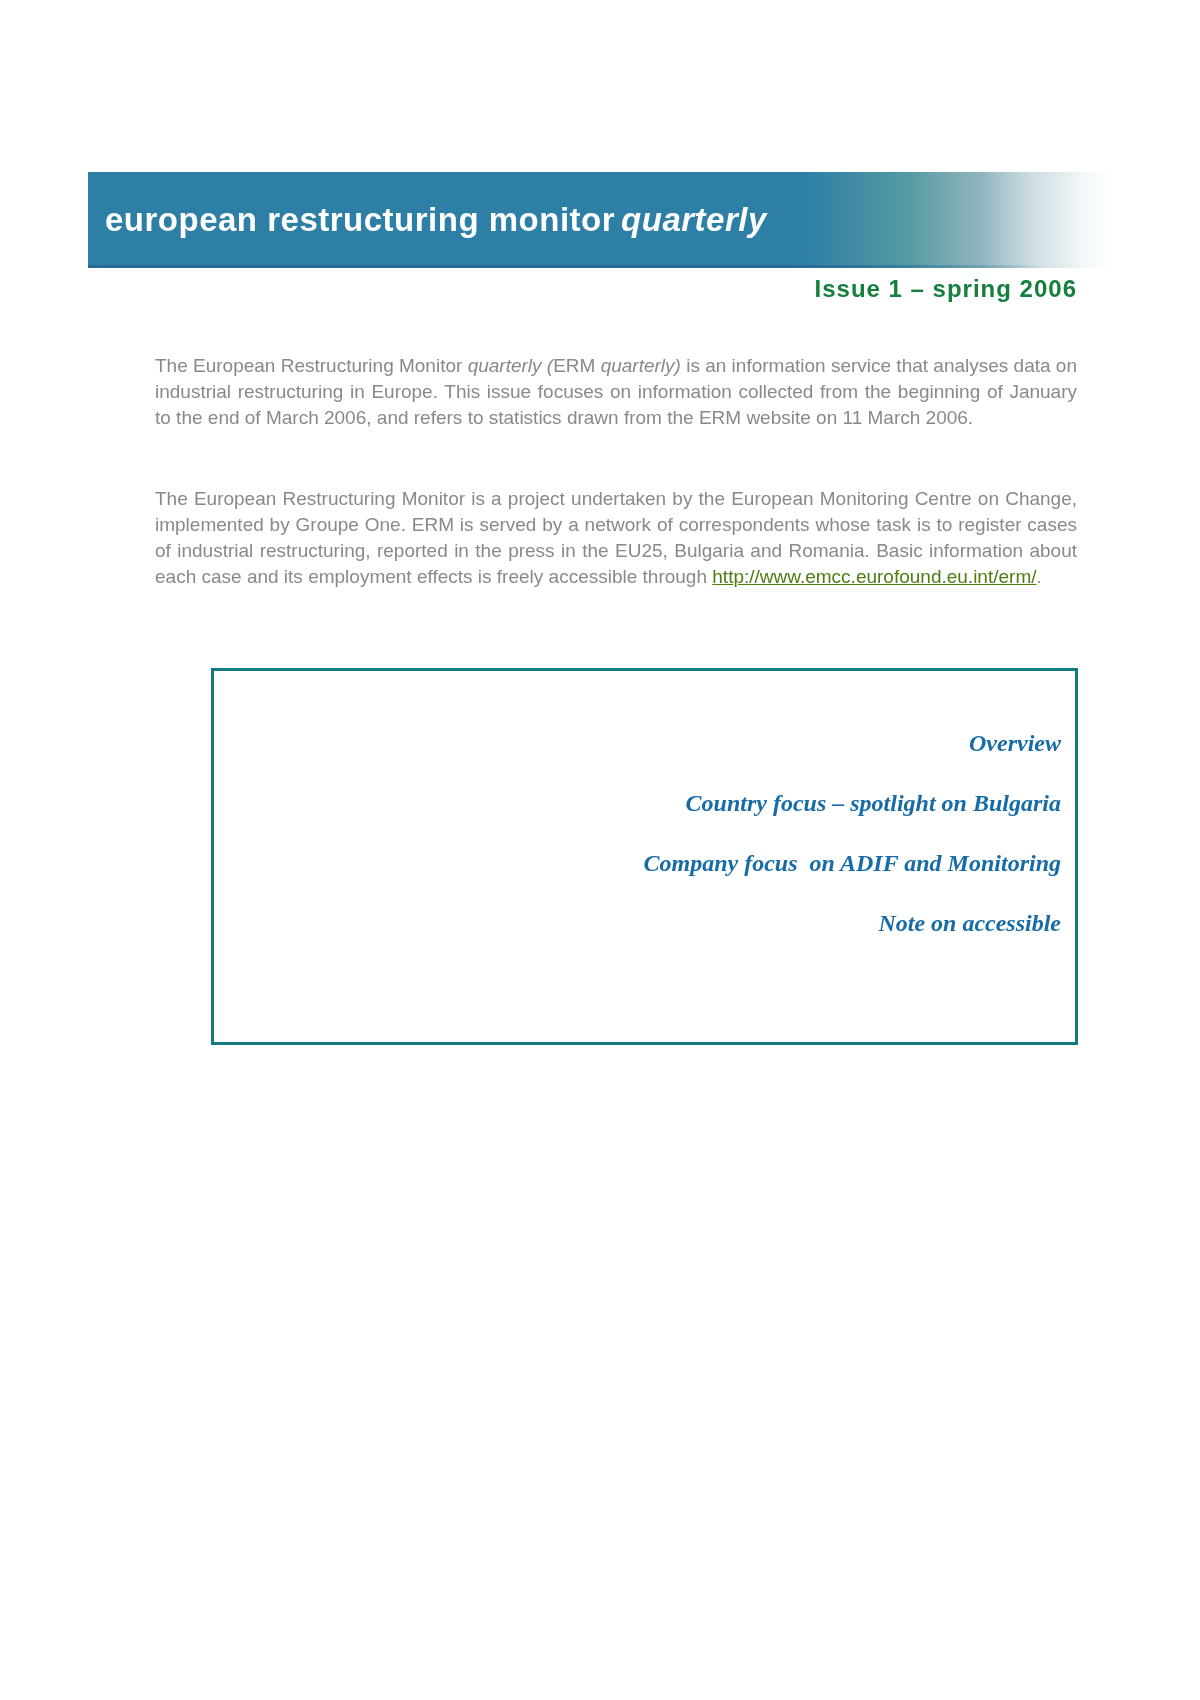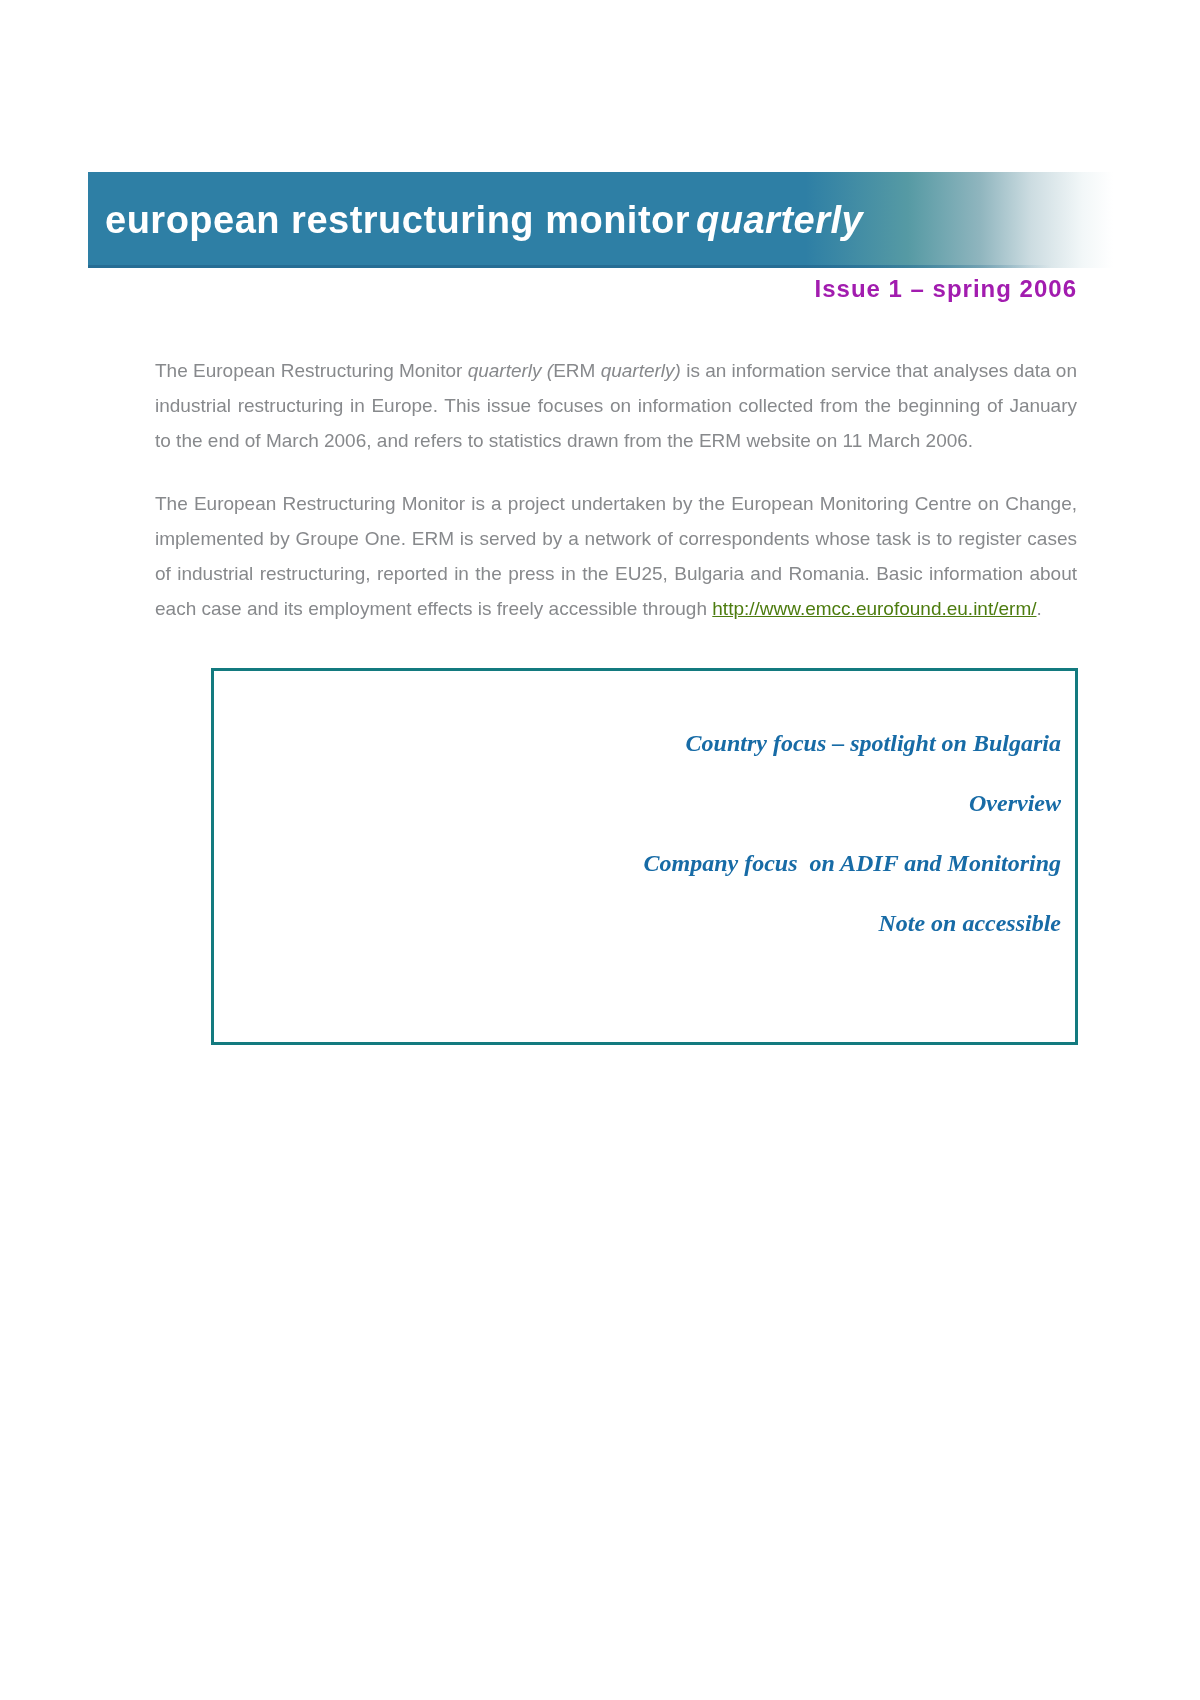--- a/index.html
+++ b/index.html
@@ -35,51 +35,51 @@
   .banner::after {
     content: "";
     position: absolute;
     left: 0; bottom: 0;
     width: 100%; height: 3px;
     background: linear-gradient(90deg,
       #266d94 0%, #266d94 68%, rgba(38,109,148,0) 94%);
   }
   .banner-title {
     color: #ffffff;
-    font-size: 38px;
+    font-size: 33px;
     font-weight: bold;
     letter-spacing: 0.5px;
     white-space: nowrap;
   }
   .banner-title .q {
     font-style: italic;
     margin-left: 6px;
   }
 
   
   .issue-heading {
     position: absolute;
     right: 123px;
     top: 275px;
     text-align: left;
-    color: #a21caf;
+    color: #15803d;
     font-size: 24px;
     font-weight: bold;
     letter-spacing: 1px;
     white-space: nowrap;
   }
 
   
   .para {
     position: absolute;
     left: 155px;
     width: 922px;
     text-align: justify;
     font-size: 19px;
-    line-height: 35px;
+    line-height: 26px;
     color: #87898c;
   }
   .para-1 { top: 334px; }
   .para-2 { top: 467px; }
   .para .it { font-style: italic; }
   .para a {
     color: #4d7c0f;
   }
 
   
@@ -115,19 +115,19 @@
     </div>
   </div>
 
   <div class="issue-heading">Issue 1 – spring 2006</div>
 
   <p class="para para-1"><span>The European Restructuring Monitor </span><span class="it">quarterly (</span><span>ERM </span><span class="it">quarterly)</span><span> is an information service that analyses data on industrial restructuring in Europe. This issue focuses on information collected from the beginning of January to the end of March 2006, and refers to statistics drawn from the ERM website on 11 March 2006.</span></p>
 
   <p class="para para-2"><span>The European Restructuring Monitor is a project undertaken by the European Monitoring Centre on Change, implemented by Groupe One. ERM is served by a network of correspondents whose task is to register cases of industrial restructuring, reported in the press in the EU25, Bulgaria and Romania. Basic information about each case and its employment effects is freely accessible through </span><a href="#">http://www.emcc.eurofound.eu.int/erm/</a><span>.</span></p>
 
   <div class="contents-box">
+    <div class="toc-item">Overview</div>
     <div class="toc-item">Country focus – spotlight on Bulgaria</div>
-    <div class="toc-item">Overview</div>
     <div class="toc-item">Company focus  on ADIF and Monitoring</div>
     <div class="toc-item">Note on accessible</div>
   </div>
 
 </div>
 
 </body></html>

